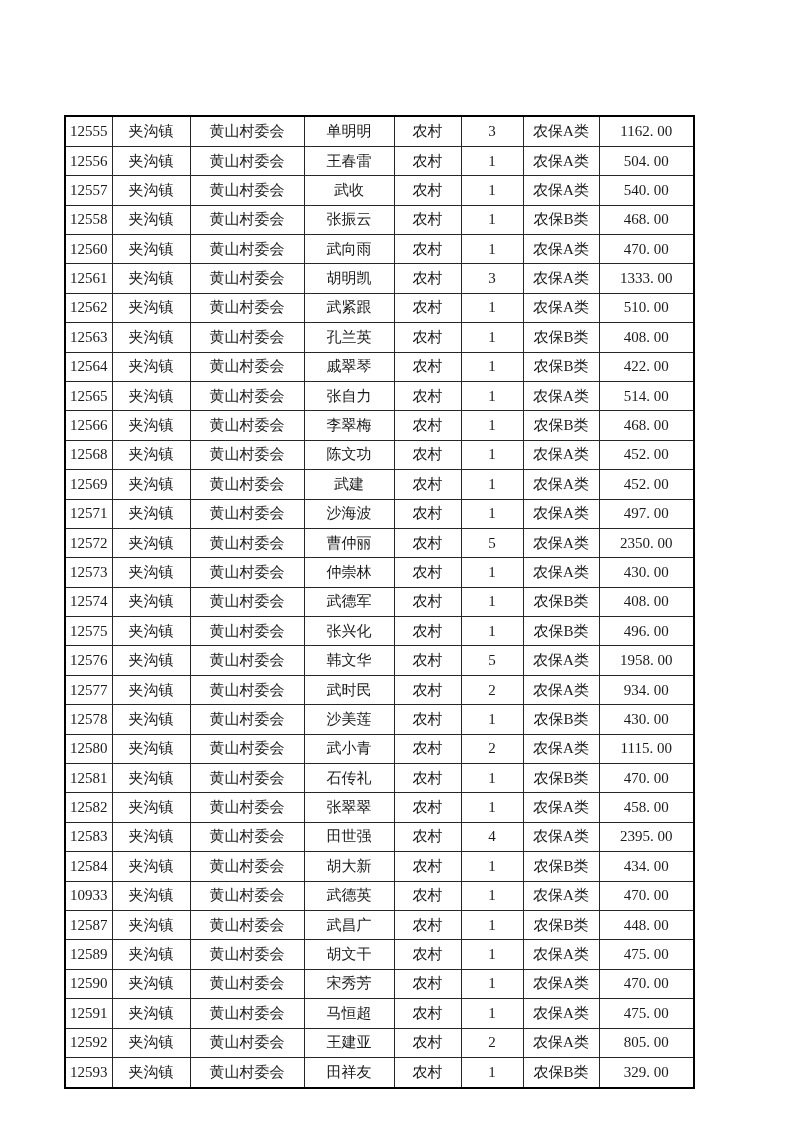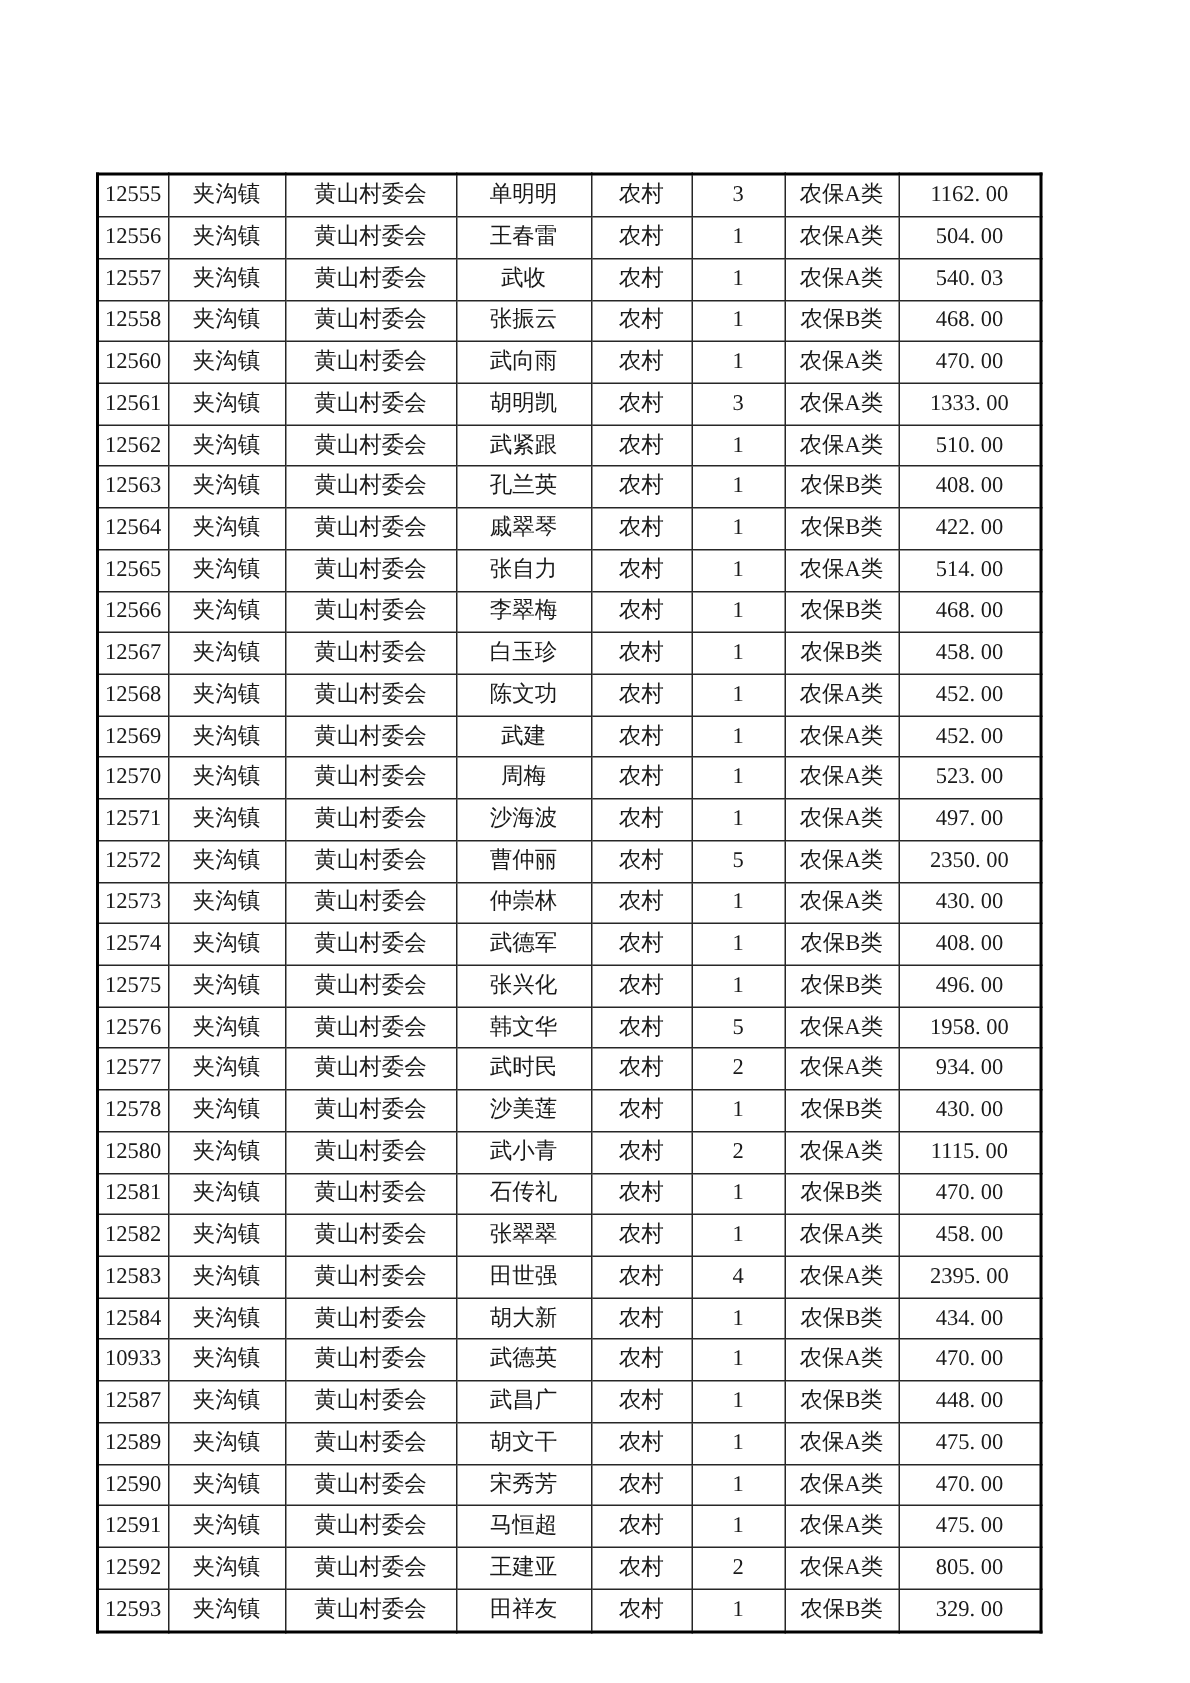--- a/index.html
+++ b/index.html
@@ -84,21 +84,21 @@
           <td>504. 00</td>
         </tr>
         <tr>
           <td>12557</td>
           <td>夹沟镇</td>
           <td>黄山村委会</td>
           <td>武收</td>
           <td>农村</td>
           <td>1</td>
           <td>农保A类</td>
-          <td>540. 03</td>
+          <td>540. 00</td>
         </tr>
         <tr>
           <td>12558</td>
           <td>夹沟镇</td>
           <td>黄山村委会</td>
           <td>张振云</td>
           <td>农村</td>
           <td>1</td>
           <td>农保B类</td>
           <td>468. 00</td>
@@ -167,58 +167,38 @@
           <td>12566</td>
           <td>夹沟镇</td>
           <td>黄山村委会</td>
           <td>李翠梅</td>
           <td>农村</td>
           <td>1</td>
           <td>农保B类</td>
           <td>468. 00</td>
         </tr>
         <tr>
-          <td>12567</td>
-          <td>夹沟镇</td>
-          <td>黄山村委会</td>
-          <td>白玉珍</td>
-          <td>农村</td>
-          <td>1</td>
-          <td>农保B类</td>
-          <td>458. 00</td>
-        </tr>
-        <tr>
           <td>12568</td>
           <td>夹沟镇</td>
           <td>黄山村委会</td>
           <td>陈文功</td>
           <td>农村</td>
           <td>1</td>
           <td>农保A类</td>
           <td>452. 00</td>
         </tr>
         <tr>
           <td>12569</td>
           <td>夹沟镇</td>
           <td>黄山村委会</td>
           <td>武建</td>
           <td>农村</td>
           <td>1</td>
           <td>农保A类</td>
           <td>452. 00</td>
-        </tr>
-        <tr>
-          <td>12570</td>
-          <td>夹沟镇</td>
-          <td>黄山村委会</td>
-          <td>周梅</td>
-          <td>农村</td>
-          <td>1</td>
-          <td>农保A类</td>
-          <td>523. 00</td>
         </tr>
         <tr>
           <td>12571</td>
           <td>夹沟镇</td>
           <td>黄山村委会</td>
           <td>沙海波</td>
           <td>农村</td>
           <td>1</td>
           <td>农保A类</td>
           <td>497. 00</td>

